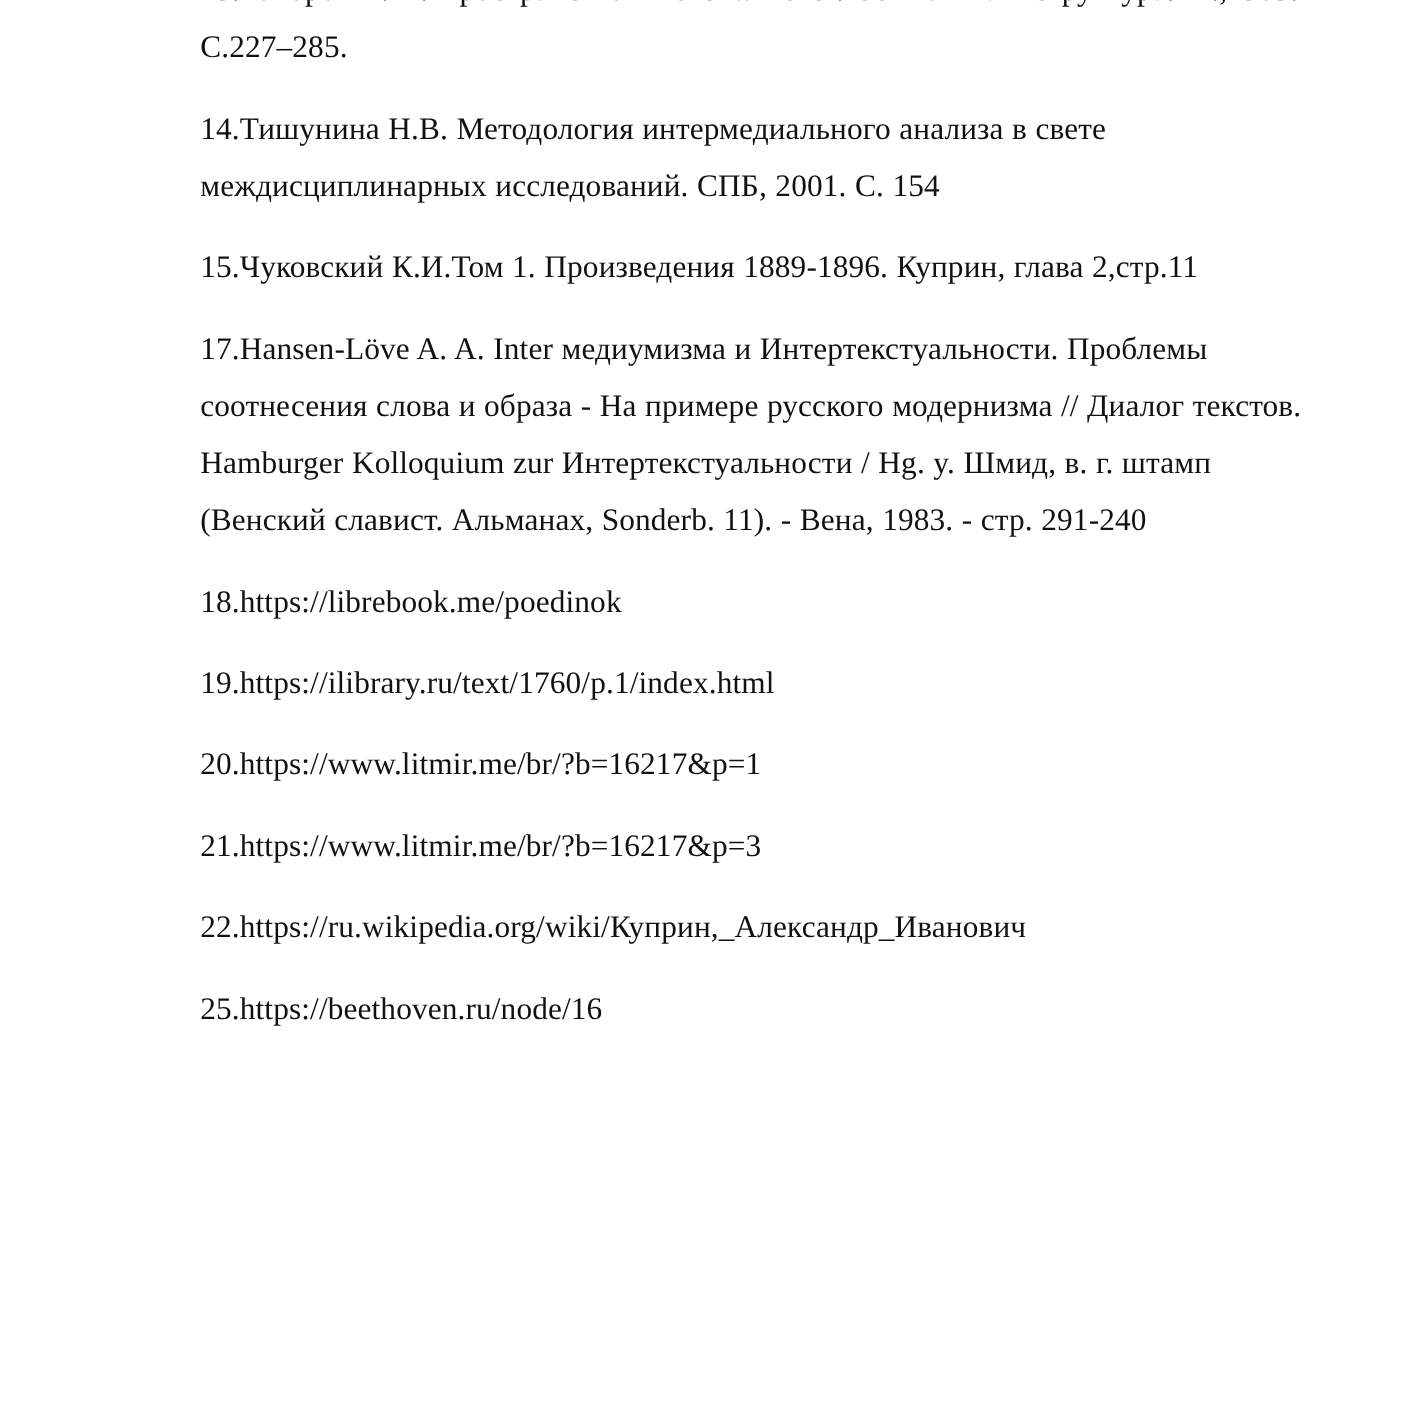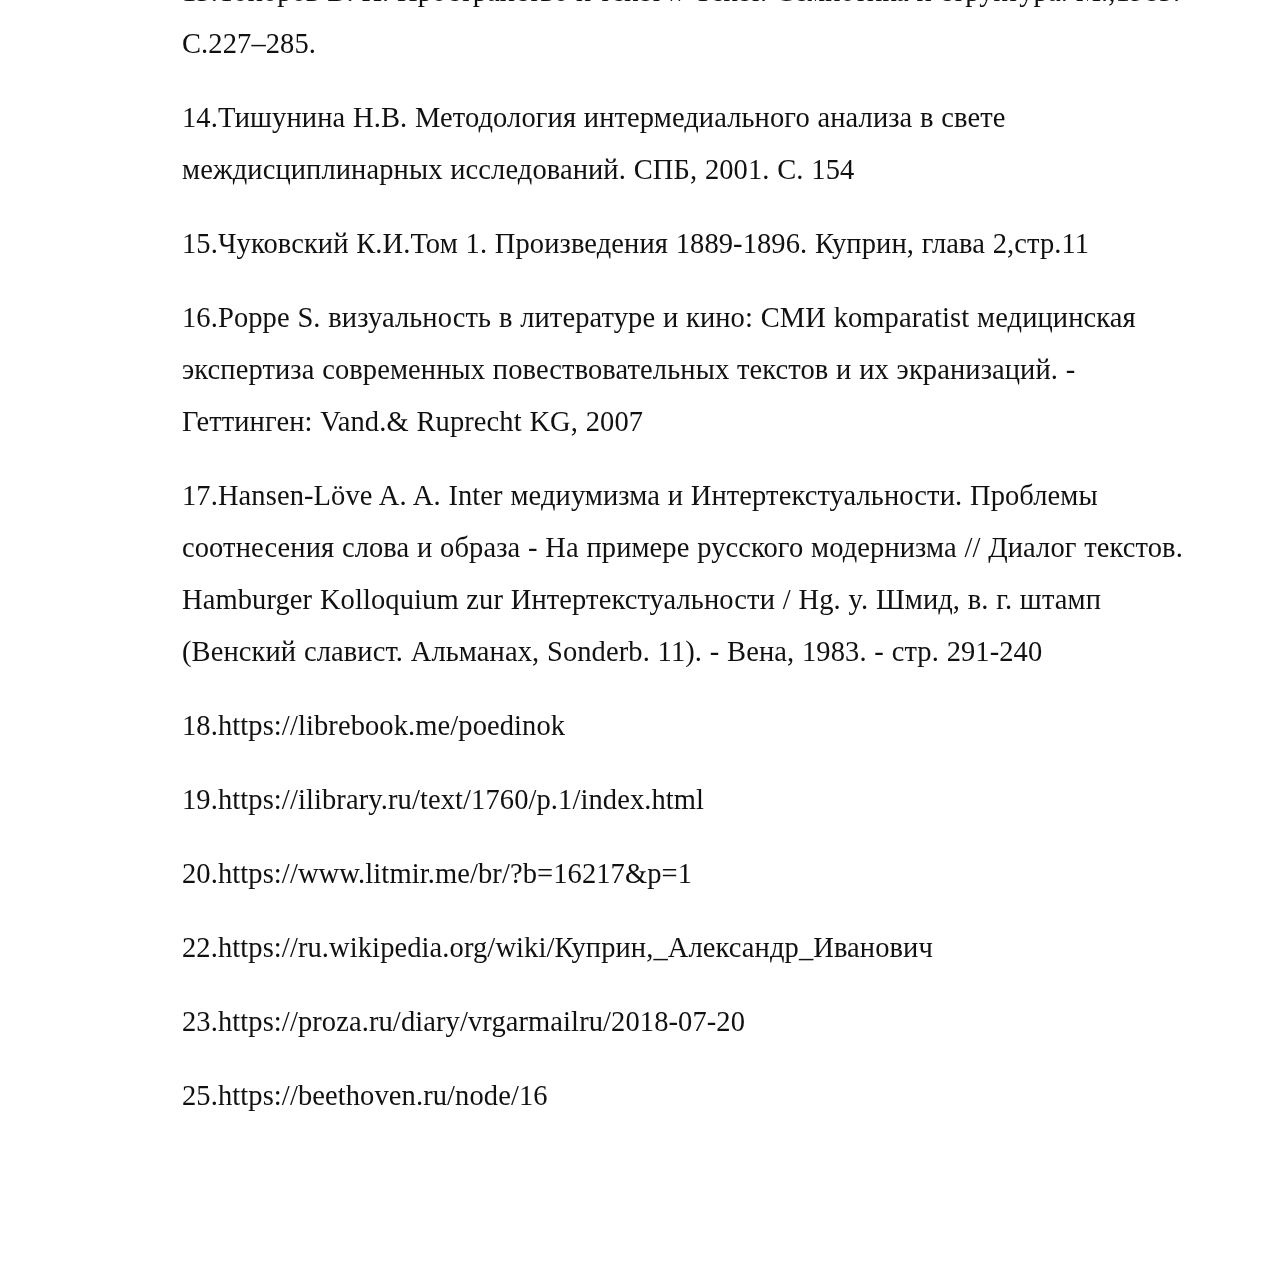--- a/index.html
+++ b/index.html
@@ -57,32 +57,31 @@
 
 <div class="page">
   <div class="doc-body">
 
     <p class="ref-entry">13.Топоров В. Н. Пространство и текст // Текст. Семиотика и структура. М.,1983. С.227–285.</p>
 
     <p class="ref-entry">14.Тишунина Н.В. Методология интермедиального анализа в свете междисциплинарных исследований. СПБ, 2001. С. 154</p>
 
     <p class="ref-entry">15.Чуковский К.И.Том 1. Произведения 1889-1896. Куприн, глава 2,стр.11</p>
 
-    <p class="ref-entry">16.Poppe S. визуальность в литературе и кино: СМИ komparatist медицинская экспертиза современных повествовательных текстов и их экранизаций. - Геттинген: Vand.&amp; Ruprecht KG, 2007</p>
 
     <p class="ref-entry">17.Hansen-Löve A. A. Inter медиумизма и Интертекстуальности. Проблемы соотнесения слова и образа - На примере русского модернизма // Диалог текстов. Hamburger Kolloquium zur Интертекстуальности / Hg. y. Шмид, в. г. штамп (Венский славист. Альманах, Sonderb. 11). - Вена, 1983. - стр. 291-240</p>
 
     <p class="ref-entry url-entry">18.https://librebook.me/poedinok</p>
 
     <p class="ref-entry url-entry">19.https://ilibrary.ru/text/1760/p.1/index.html</p>
 
     <p class="ref-entry url-entry">20.https://www.litmir.me/br/?b=16217&amp;p=1</p>
 
+    <p class="ref-entry url-entry">21.https://www.litmir.me/br/?b=16217&amp;p=3</p>
 
     <p class="ref-entry url-entry">22.https://ru.wikipedia.org/wiki/Куприн,_Александр_Иванович</p>
 
-    <p class="ref-entry url-entry">23.https://proza.ru/diary/vrgarmailru/2018-07-20</p>
 
 
     <p class="ref-entry url-entry">25.https://beethoven.ru/node/16</p>
 
   </div>
 </div>
 
 </body></html>

